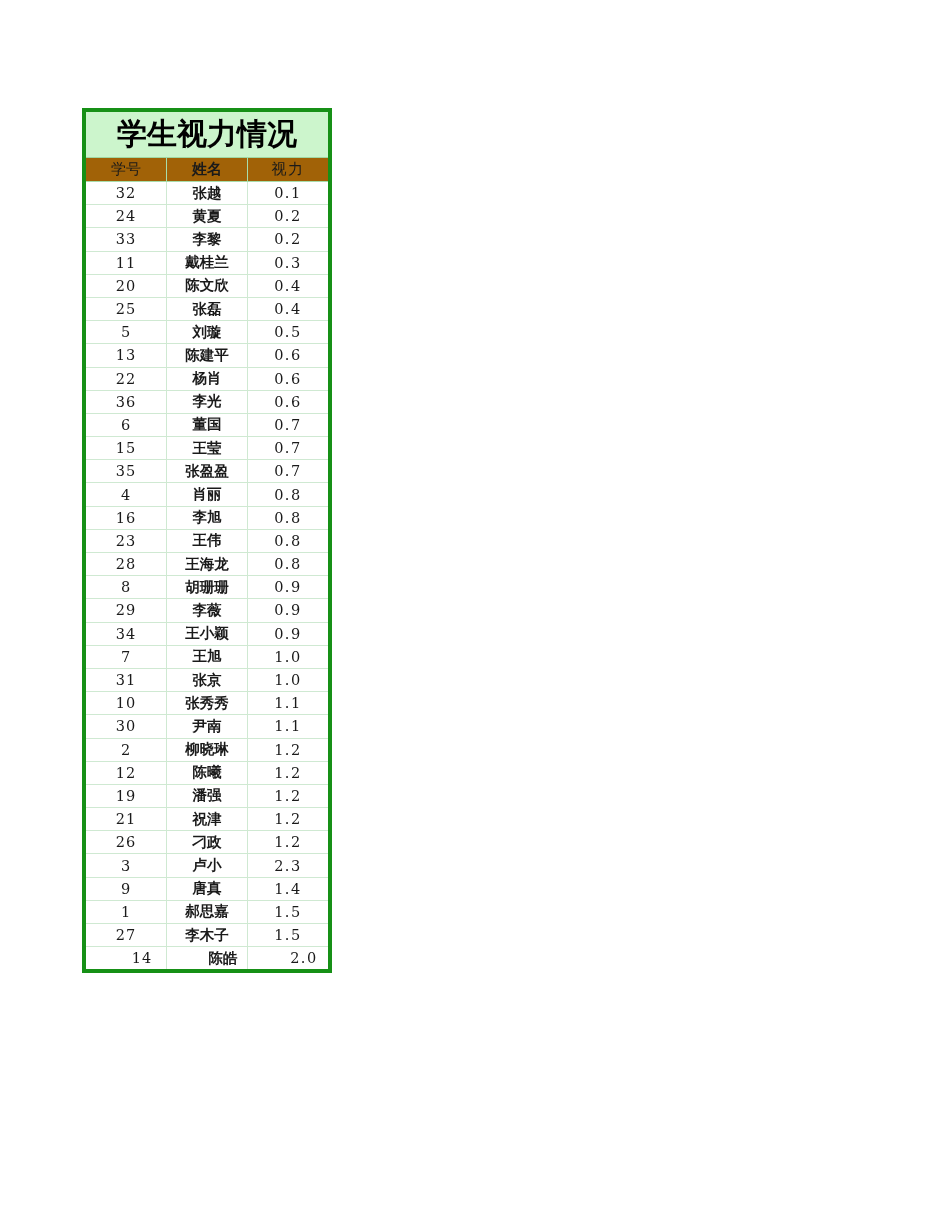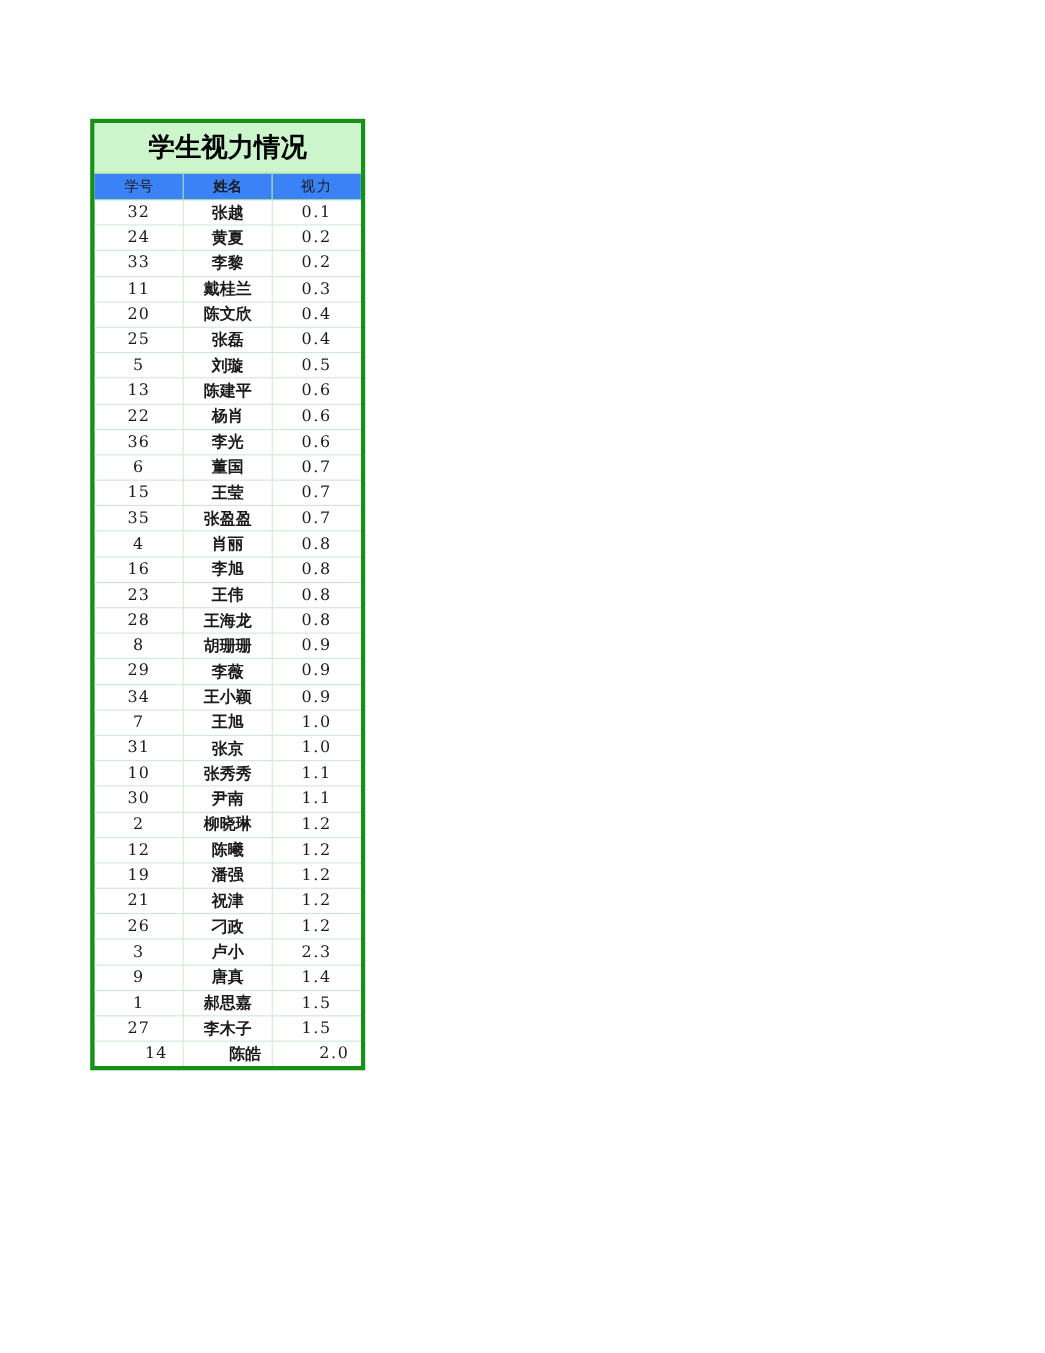--- a/index.html
+++ b/index.html
@@ -30,36 +30,36 @@
     width: 100%;
     table-layout: fixed;
   }
 
   
   tr.title-row td {
     background: #ccf5cc;
     height: 43px;
     text-align: center;
     vertical-align: middle;
-    font-size: 24px;
+    font-size: 30px;
     font-weight: bold;
     color: #000000;
     letter-spacing: 0px;
     line-height: 1;
     padding: 0 0 2px 0;
     border-bottom: 1px solid #9fd8a3;
   }
 
   
   tr.head-row td {
-    background: #3b82f6;
+    background: #a16207;
     height: 23px;
     text-align: center;
     vertical-align: middle;
-    font-size: 13px;
+    font-size: 15px;
     color: #1a1a1a;
     padding: 0;
     border-bottom: 1px solid #a8ddab;
     border-right: 1px solid #a8ddab;
   }
   tr.head-row td:last-child { border-right: none; }
 
   
   tr.data-row td {
     background: #ffffff;

